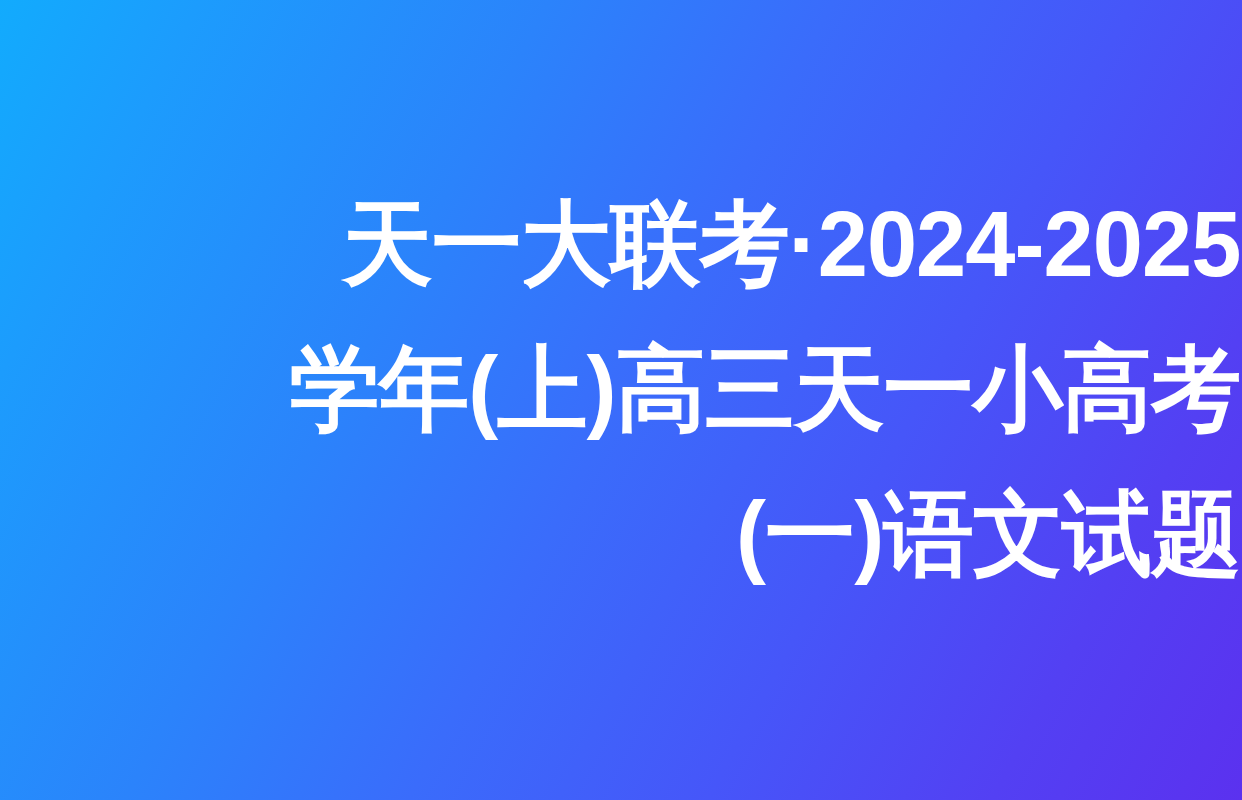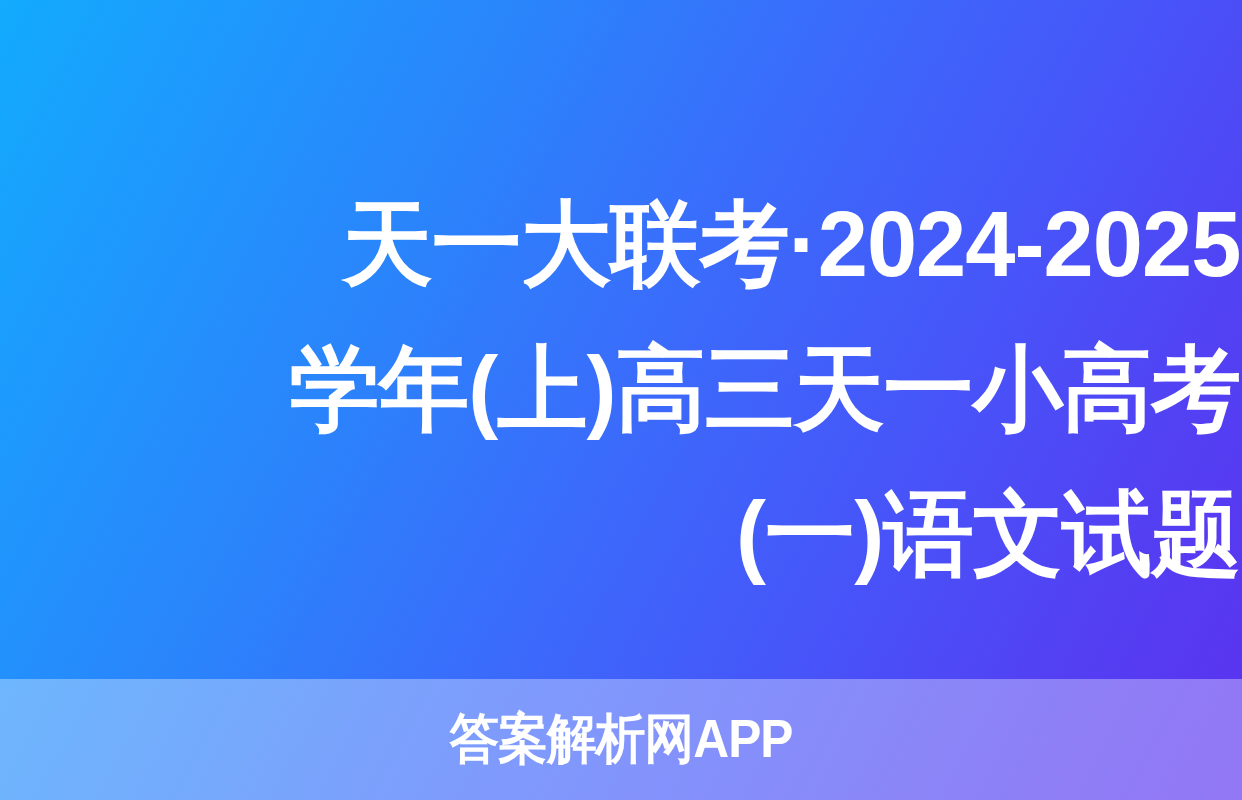--- a/index.html
+++ b/index.html
@@ -83,17 +83,14 @@
 <body>
 
 <div id="poster">
 
   <div id="title-block">
     <span class="title-line ln1">天一大联考·2024-2025</span>
     <span class="title-line ln2">学年(上)高三天一小高考</span>
     <span class="title-line ln3">(一)语文试题</span>
   </div>
 
-  <div id="watermark-band">
-    <div id="watermark-text">答案解析网APP</div>
-  </div>
 
 </div>
 
 </body></html>

